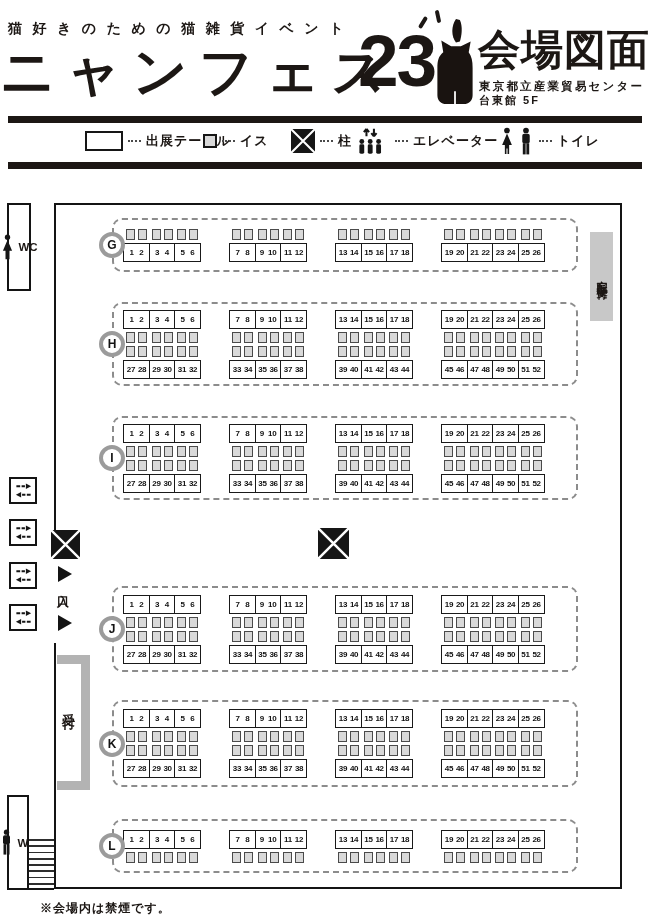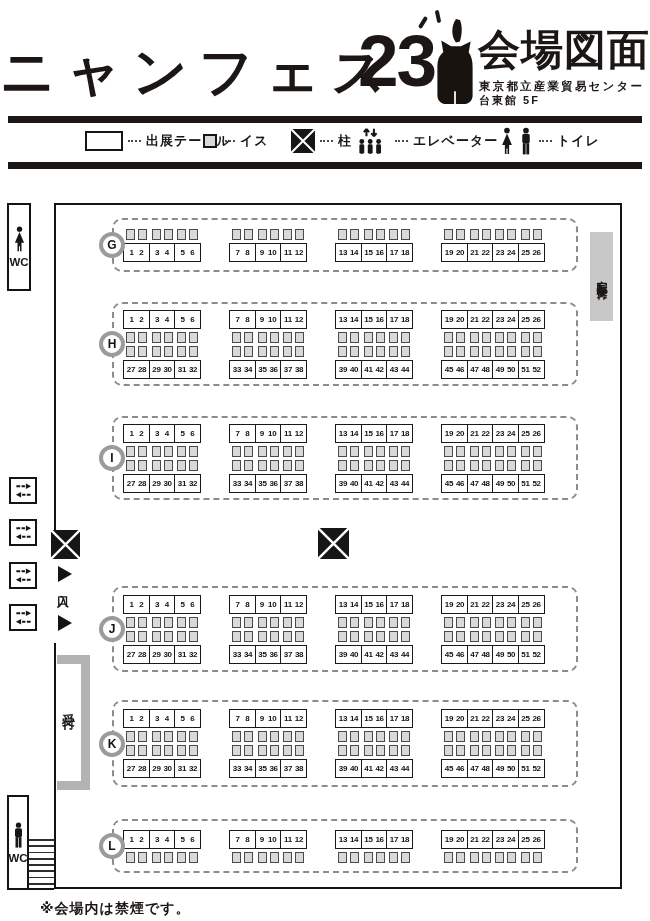--- a/index.html
+++ b/index.html
@@ -29,33 +29,33 @@
   .map-outline{left:54px;top:203px;width:568px;height:686px;border:2.5px solid #141414;box-sizing:border-box;}
   .gap-patch{left:51px;top:559px;width:8px;height:84px;background:#fff;z-index:2;}
   .pillar{z-index:3;line-height:0;}
   .tri{width:0;height:0;border-top:8px solid transparent;border-bottom:8px solid transparent;
        border-left:14px solid #141414;z-index:3;}
   .vtext{writing-mode:vertical-rl;text-orientation:upright;white-space:nowrap;}
   .entrance{left:54px;top:585px;font-size:12px;font-weight:800;letter-spacing:3px;z-index:3;}
   .elev{left:9px;width:28px;height:27px;border:2.5px solid #141414;box-sizing:border-box;
         background:#fff;display:flex;align-items:center;justify-content:center;}
   .wcbox{border:2.5px solid #141414;box-sizing:border-box;background:#fff;display:flex;
-         flex-direction:column;align-items:center;justify-content:center;gap:3px;}
+         flex-direction:row;align-items:center;justify-content:center;gap:3px;}
   .wc-top{left:7px;top:203px;width:24px;height:88px;}
   .wc-bottom{left:7px;top:795px;width:22px;height:95px;}
   .wc-label{font-size:11.5px;font-weight:800;letter-spacing:0;}
   .stairs{left:29px;top:839px;width:25px;height:51px;
           background:repeating-linear-gradient(to bottom,#2e2e2e 0 1.6px,#ffffff 1.6px 6.3px);
           border-bottom:2px solid #141414;box-sizing:border-box;}
   .reception{left:57px;top:655px;width:33px;height:135px;border:9px solid #b3b3b3;border-left:none;box-sizing:border-box;}
   .reception-label{left:59px;top:702px;font-size:13px;font-weight:800;letter-spacing:5px;z-index:2;}
   .delivery{left:590px;top:232px;width:23px;height:89px;background:#c8c8c8;display:flex;
             align-items:center;justify-content:center;}
   .delivery-label{font-size:11px;font-weight:800;letter-spacing:2px;}
-  .footer-note{left:40px;top:900px;font-size:14px;font-weight:700;letter-spacing:1px;}
+  .footer-note{left:40px;top:900px;font-size:12px;font-weight:700;letter-spacing:1px;font-family:Liberation Mono, monospace;}
 
   
   #rows-layer{position:absolute;inset:0;}
   .row-box{position:absolute;left:112px;width:466px;border:2px dashed #8c8c8c;border-radius:10px;
            box-sizing:border-box;display:flex;align-items:center;background:#fff;z-index:1;}
   .row-label{position:absolute;left:-15px;top:50%;transform:translateY(-50%);width:18px;height:18px;
              border:4px solid #9b9b9b;border-radius:50%;background:#fff;color:#131313;font-weight:800;
              font-size:12px;display:flex;align-items:center;justify-content:center;z-index:3;}
   .groups{display:flex;gap:28px;padding-left:9px;align-items:center;}
   .group{display:flex;flex-direction:column;gap:3px;}
@@ -67,20 +67,21 @@
   .c-row{display:flex;}
   .c-pair{width:27px;display:flex;justify-content:center;gap:3px;box-sizing:border-box;}
   .c-pair + .c-pair{margin-left:-1.5px;}
   .chair{width:9px;height:11px;background:#d9d9d9;border:1.5px solid #4a4a4a;box-sizing:border-box;}
 </style>
 </head>
 <body>
 
 <div id="page">
 
+  <div class="abs tagline">猫好きのための猫雑貨イベント</div>
   <div class="abs title-main">ニャンフェス</div>
   <div class="abs title-num">23</div>
   <div class="abs mark" style="left:421px;top:16px;transform:rotate(32deg);"></div>
   <div class="abs mark" style="left:436px;top:10px;transform:rotate(-12deg);"></div>
   <div class="abs" style="left:430px;top:17px;line-height:0;">
     <svg width="50" height="90" viewBox="0 0 50 92">
       <path fill="#191310" d="M26 26 C21 20 21 9 26 2 L30 3 C33 10 32 18 30 25 Z"></path>
       <path fill="#191310" d="M13 36 L11 24 L21 30 L31 30 L41 25 L39 36 C42 40 43 45 43 52 L43 80 C43 86 39 89 34 89 L16 89 C11 89 7 86 7 80 L7 52 C7 45 8 40 13 36 Z"></path>
       <path d="M25 89 L25 76" stroke="#ffffff" stroke-width="1.8" fill="none"></path>
     </svg>

